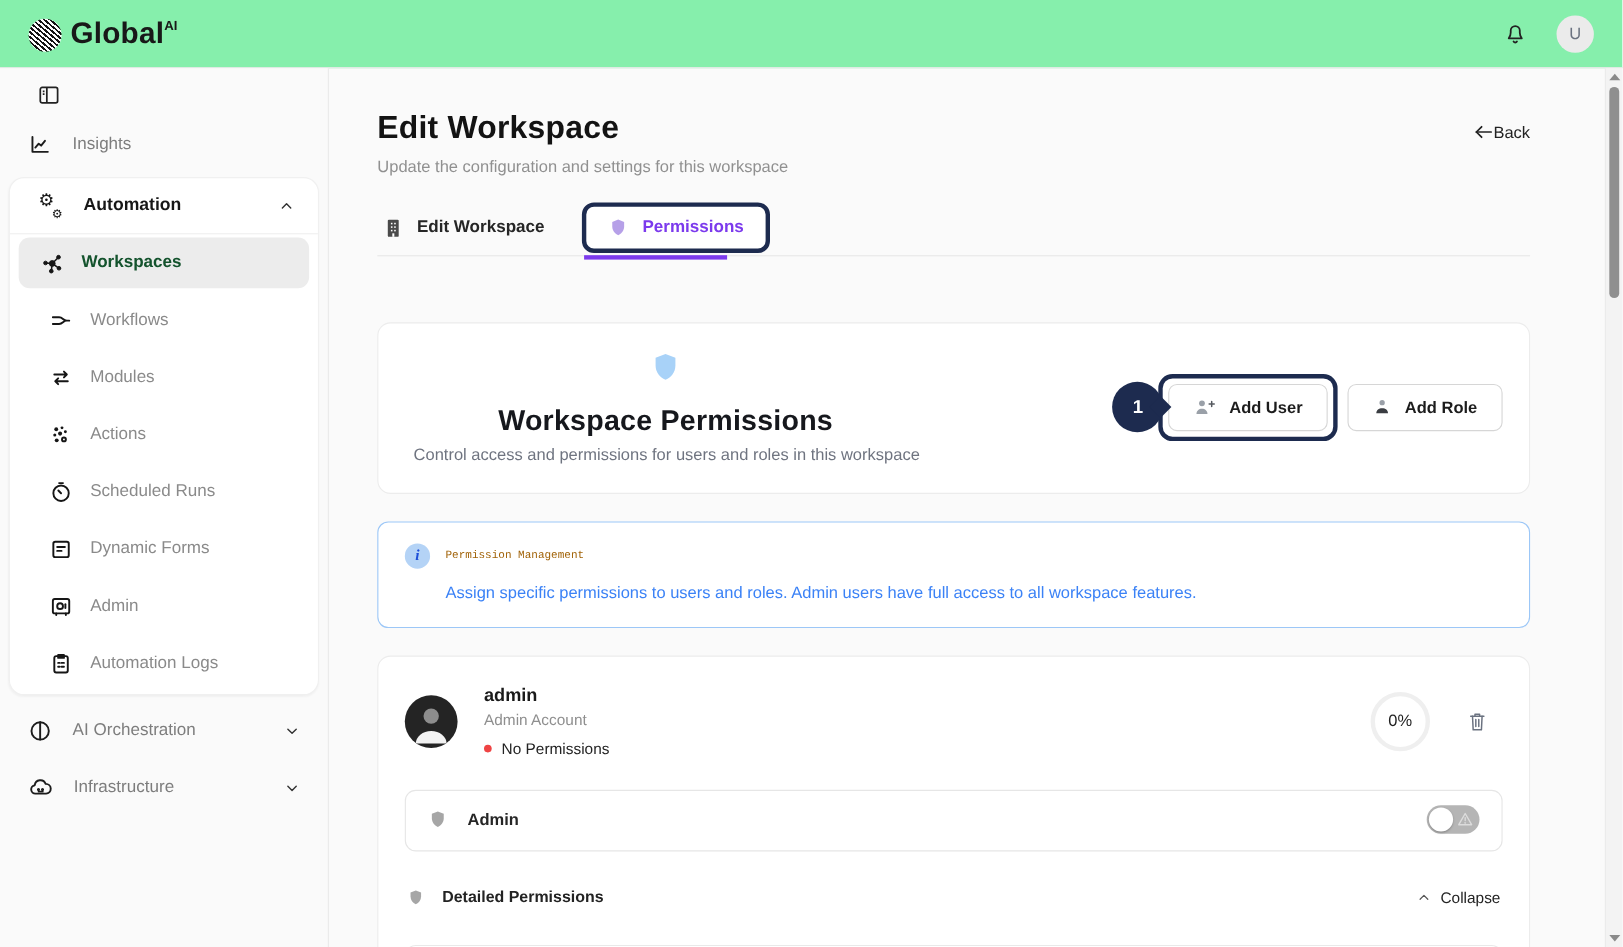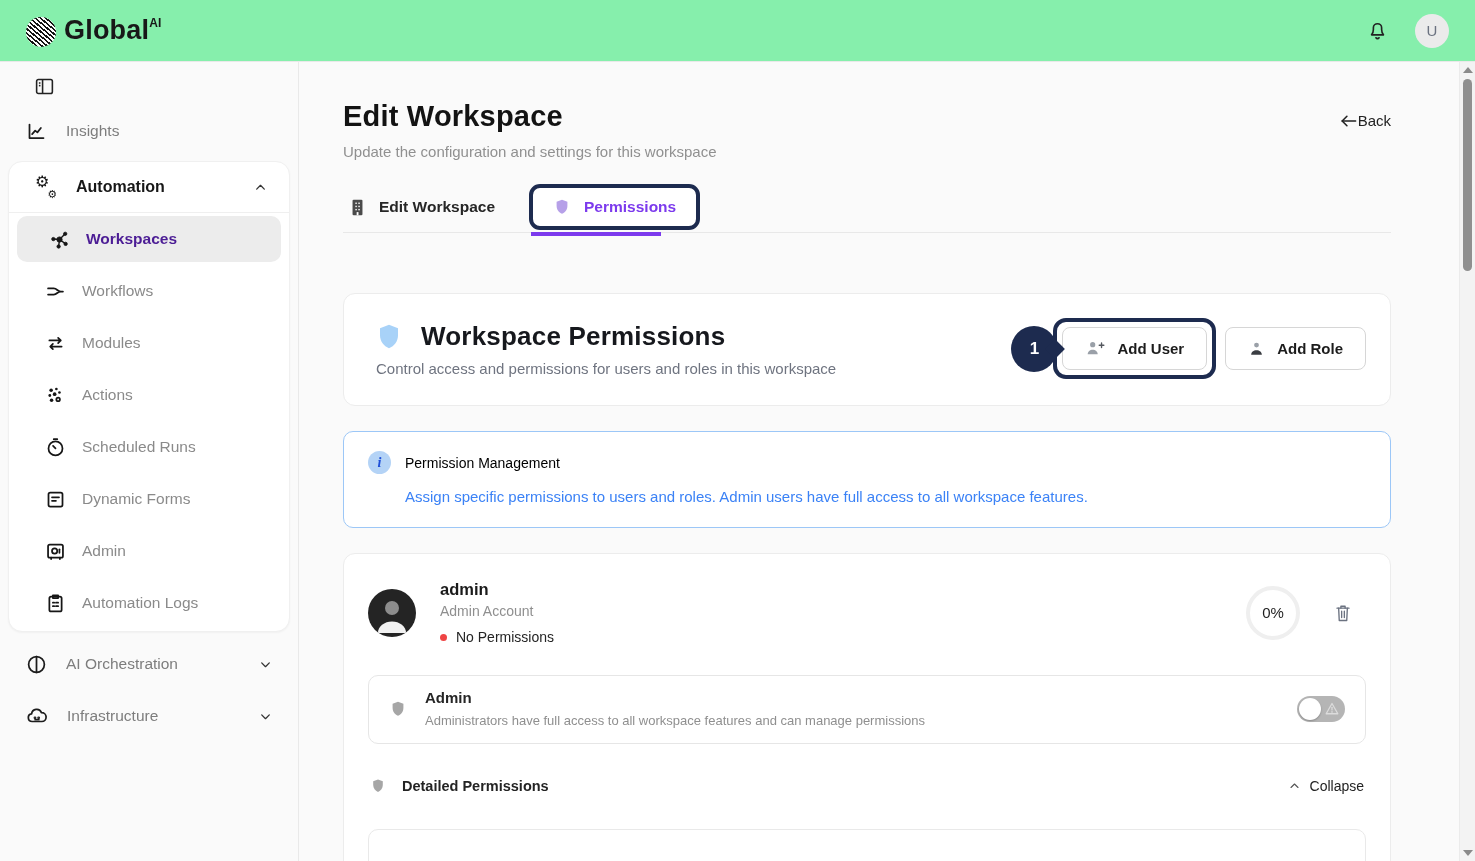--- a/index.html
+++ b/index.html
@@ -31,68 +31,68 @@
   .side-item .chev { margin-left:auto; margin-right:26px; color:#333; }
   .auto-card { background:#fff; border:1px solid #f0f0f0; border-radius:14px; margin:4px 8px 6px;
                box-shadow:0 1px 2px rgba(0,0,0,.04); padding-bottom:2px; }
   .auto-head { height:51px; display:flex; align-items:center; gap:19px; padding-left:26px;
                font-size:16px; font-weight:700; color:#171717; border-bottom:1px solid #efefef; cursor:pointer; }
   .auto-head .chev { margin-left:auto; margin-right:22px; color:#333; }
   .sub-item { height:52px; display:flex; align-items:center; padding-left:36px; gap:16px;
               color:#8a8a8a; font-size:15.5px; cursor:pointer; }
   .sub-item .icn { color:#161616; }
   .sub-item.selected { background:#ececec; border-radius:10px; margin:3px 8px; height:46px;
-                       padding-left:32px; color:#4c1d95; font-weight:700; }
+                       padding-left:20px; color:#14532d; font-weight:700; }
   .gear-ic { position:relative; width:22px; height:22px; font-family:"DejaVu Sans",sans-serif; color:#161616; }
   .gear-ic .g1 { position:absolute; top:-4px; left:0; font-size:16px; }
   .gear-ic .g2 { position:absolute; bottom:-3px; right:0; font-size:11px; }
 
   
   .main { flex:1; padding:38px 68px 0 44px; position:relative; overflow:hidden; }
   .title-row { display:flex; align-items:flex-start; justify-content:space-between; }
   .page-title { font-size:29px; font-weight:700; color:#131313; letter-spacing:.2px; }
-  .back-btn { display:flex; align-items:center; gap:0; background:none; border:none; cursor:pointer;
+  .back-btn { display:flex; align-items:flex-start; gap:0; background:none; border:none; cursor:pointer;
               font-size:15px; color:#222; margin-top:12px; font-family:inherit; }
   .page-sub { margin-top:10px; font-size:15px; color:#909090; }
 
   .tabs { margin-top:24px; display:flex; align-items:center; gap:28px; position:relative; }
   .tab { display:flex; align-items:center; gap:13px; background:none; border:none; cursor:pointer;
          font-family:inherit; font-size:15.5px; font-weight:700; color:#262626; padding:0 6px; }
   .tab .icn { color:#4a4a4a; }
   .tab-annotated { border:4px solid #1d2b4f; border-radius:11px; padding:9px 14px; background:#fff; }
   .tab-permissions { color:#7c3aed; }
   .tab-permissions .icn { color:#b6a0e8; }
   .tabs-divider { position:relative; height:1px; background:#e8e8e8; margin-top:2px; }
   .tab-underline { position:absolute; left:188px; top:0; width:130px; height:4px; background:#7c3aed; }
 
   .card { background:#fff; border:1px solid #ececec; border-radius:12px; }
 
   
   .perm-card { margin-top:60px; padding:24px 24px 26px 30px; display:flex; align-items:center; }
-  .perm-title-row { display:flex; align-items:center; gap:17px; }
+  .perm-title-row { display:flex; align-items:center; gap:17px;flex-direction:column; }
   .perm-title { font-size:26px; font-weight:700; color:#16181d; letter-spacing:.2px; }
   .perm-sub { margin-top:7px; font-size:15px; color:#6f7480; margin-left:2px; }
   .perm-actions { margin-left:auto; display:flex; align-items:center; }
   .step-badge { position:relative; width:46px; height:46px; border-radius:50%; background:#1d2b4f; color:#fff;
                 display:flex; align-items:center; justify-content:center; font-size:17px; font-weight:600; z-index:1; }
   .step-badge::after { content:""; position:absolute; right:-5px; top:16px; width:14px; height:14px;
                        background:#1d2b4f; transform:rotate(45deg); z-index:-1; }
   .btn-annotation { border:4px solid #1d2b4f; border-radius:13px; padding:5px; margin-left:-4px; }
   .btn { display:flex; align-items:center; gap:12px; height:43px; padding:0 22px; background:#fff;
          border:1px solid #d6d6d6; border-radius:8px; cursor:pointer; font-family:inherit;
          font-size:15px; font-weight:600; color:#1c1c1c; }
   .add-role-btn { margin-left:9px; }
 
   
   .info-box { margin-top:25px; background:#fff; border:1px solid #9cc7f7; border-radius:10px; padding:19px 24px 22px; }
   .info-head { display:flex; align-items:center; gap:14px; }
   .info-i { width:23px; height:23px; border-radius:50%; background:#b4d3f6; color:#1d4ed8;
             display:flex; align-items:center; justify-content:center;
             font-size:14px; font-weight:700; font-family:"Liberation Serif","DejaVu Serif",serif; font-style:italic; }
-  .info-title { font-size:14px; font-weight:500; color:#000000; }
+  .info-title { font-size:10px; font-weight:500; color:#a16207;font-family:Liberation Mono, monospace; }
   .info-text { margin:14px 0 0 37px; font-size:15px; color:#3b82f6; }
 
   
   .user-card { margin-top:25px; padding:26px 24px; height:600px; }
   .user-head { display:flex; align-items:center; }
   .user-avatar { width:48px; height:48px; border-radius:50%; background:#242424; overflow:hidden; flex:0 0 auto; }
   .user-meta { margin-left:24px; }
   .user-name { font-size:16.5px; font-weight:700; color:#1a1a1a; }
   .user-type { font-size:14px; color:#8f8f8f; margin-top:4px; }
   .user-status { display:flex; align-items:center; gap:9px; margin-top:10px; }
@@ -452,21 +452,20 @@
       </div>
 
       <div class="admin-row">
         <span class="shield">
           <svg width="18" height="20" viewBox="0 0 24 24" fill="currentColor">
             <path d="M12 2.2 19.2 5v5.6c0 4.9-3 8.7-7.2 10.4C7.8 19.3 4.8 15.5 4.8 10.6V5Z"></path>
           </svg>
         </span>
         <div class="admin-meta">
           <div class="admin-title">Admin</div>
-          <div class="admin-desc">Administrators have full access to all workspace features and can manage permissions</div>
         </div>
         <button class="toggle">
           <span class="toggle-knob"></span>
           <span class="toggle-warn">
             <svg width="14" height="13" viewBox="0 0 24 22" fill="none" stroke="currentColor" stroke-width="2.2" stroke-linecap="round" stroke-linejoin="round">
               <path d="M12 2.5 22 20H2Z"></path>
                 <path d="M12 9v4.5"></path>
                 <circle cx="12" cy="16.8" r="0.4" fill="currentColor"></circle>
             </svg>
           </span>

